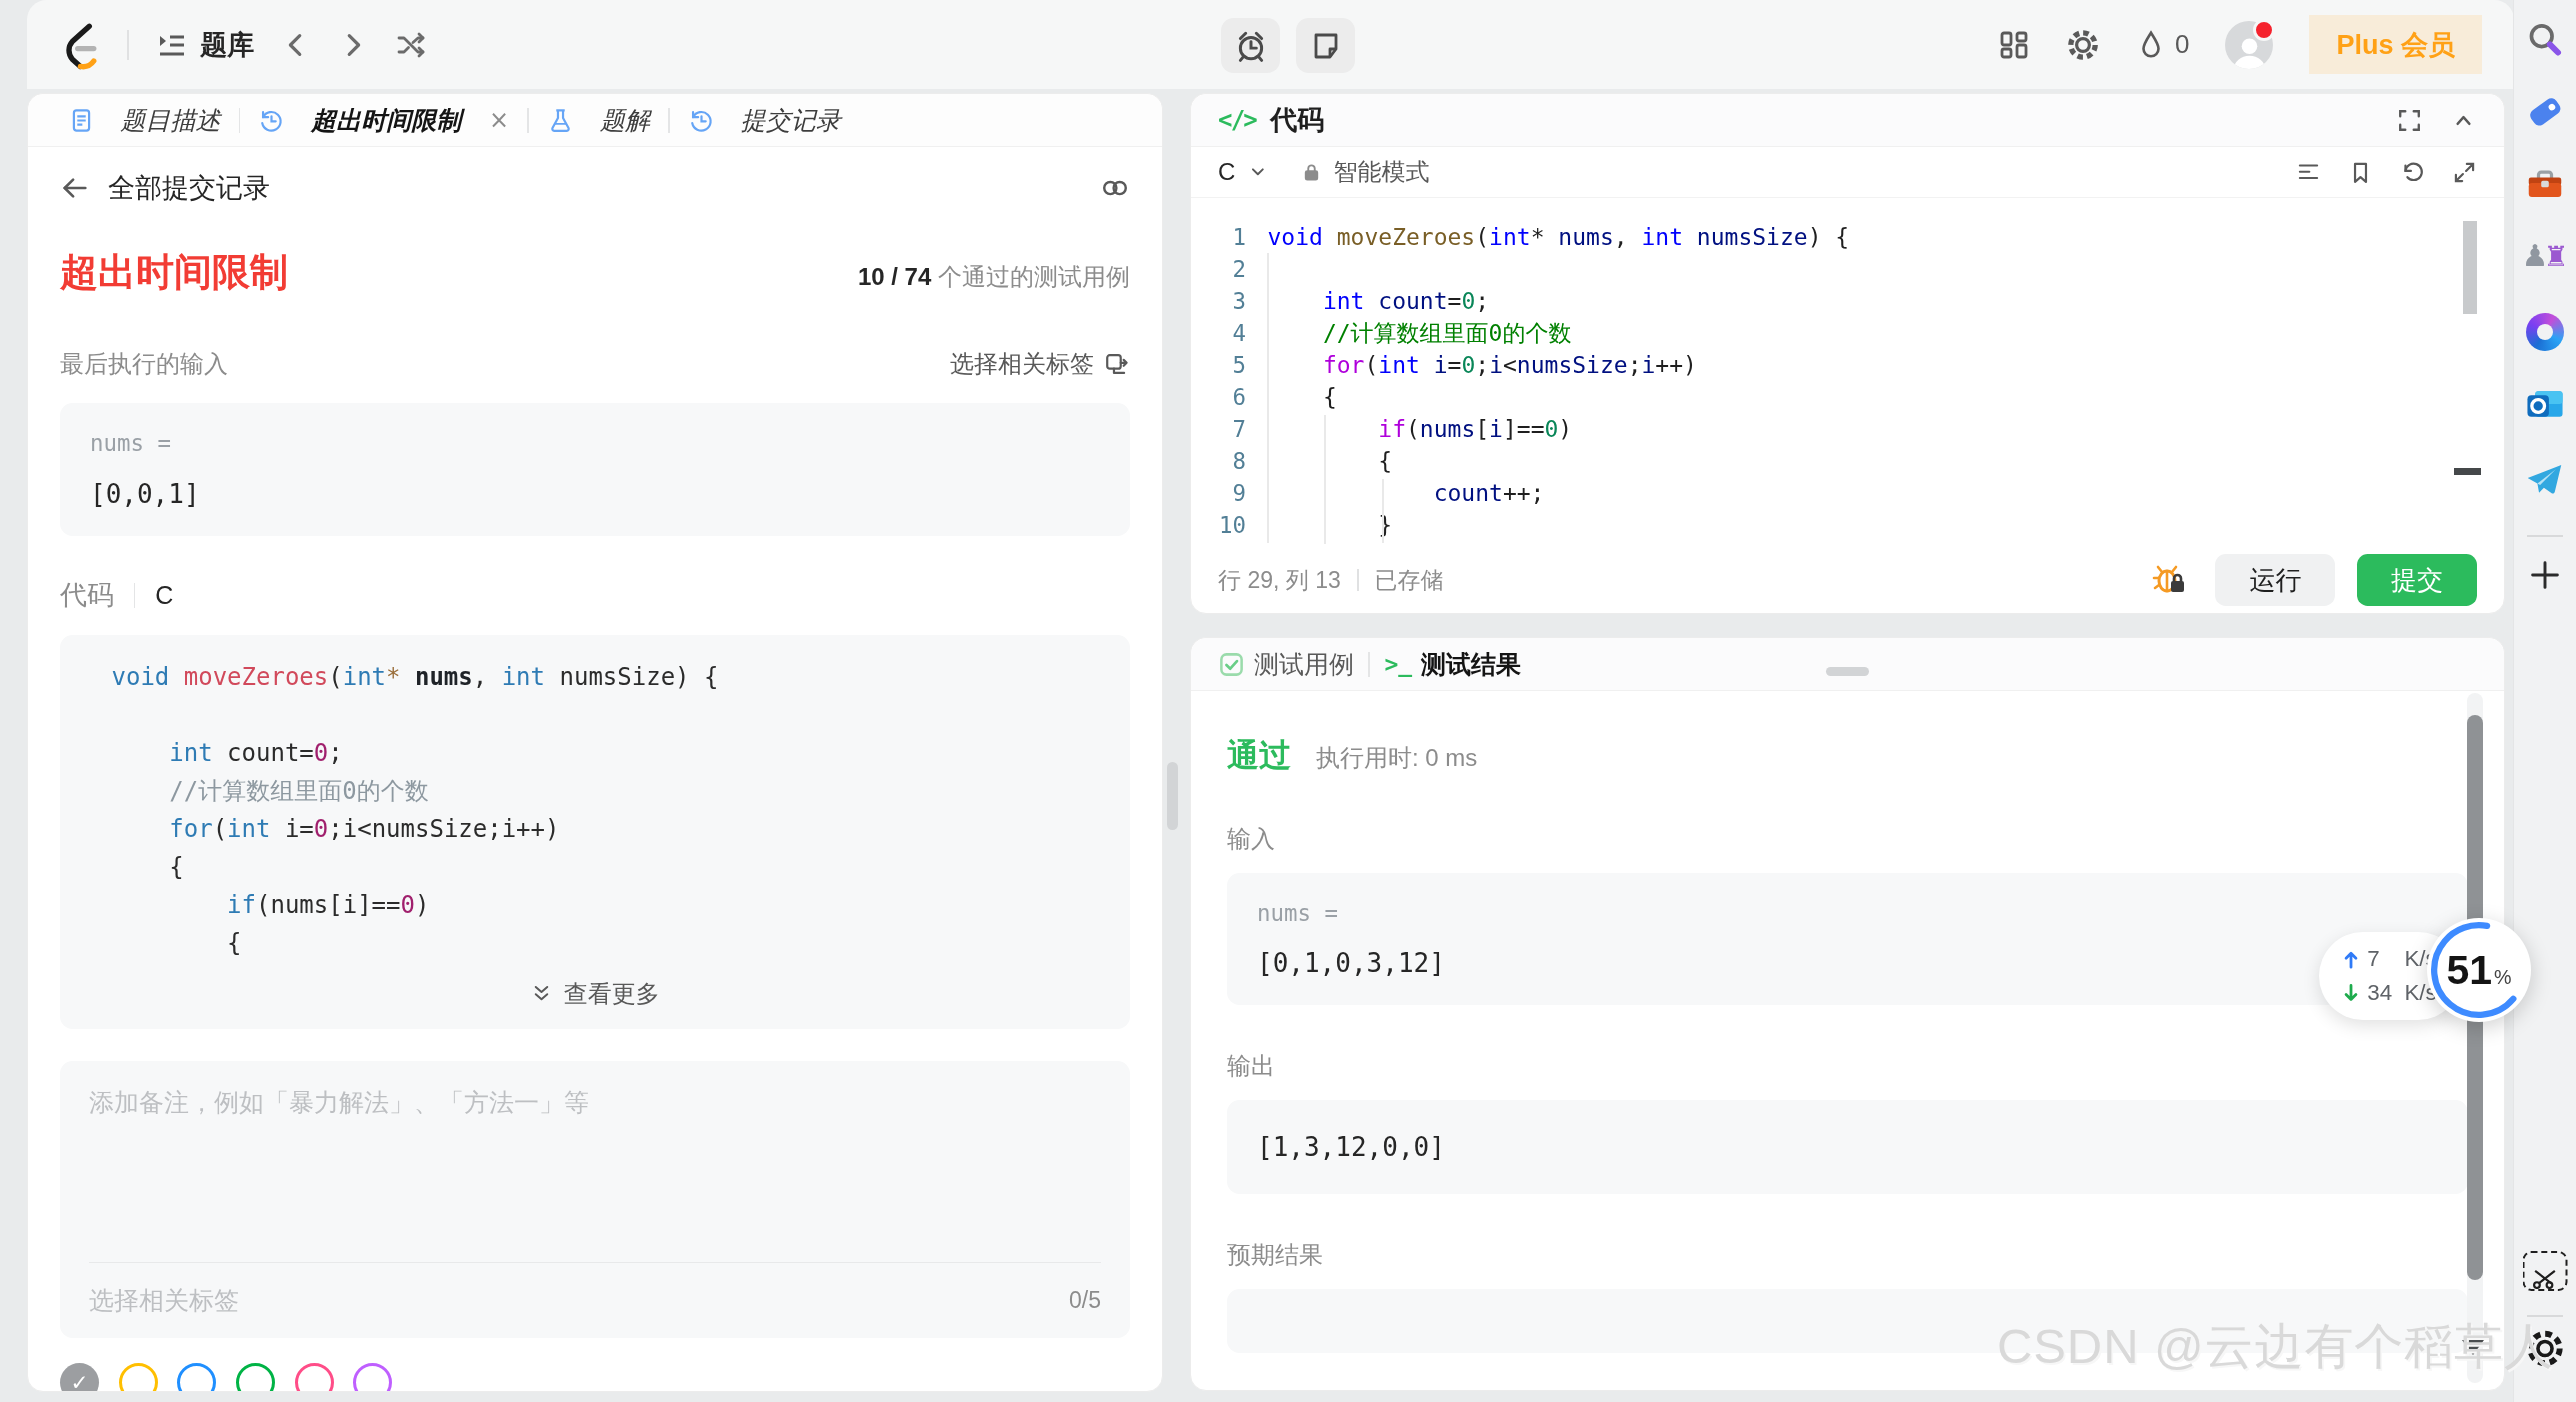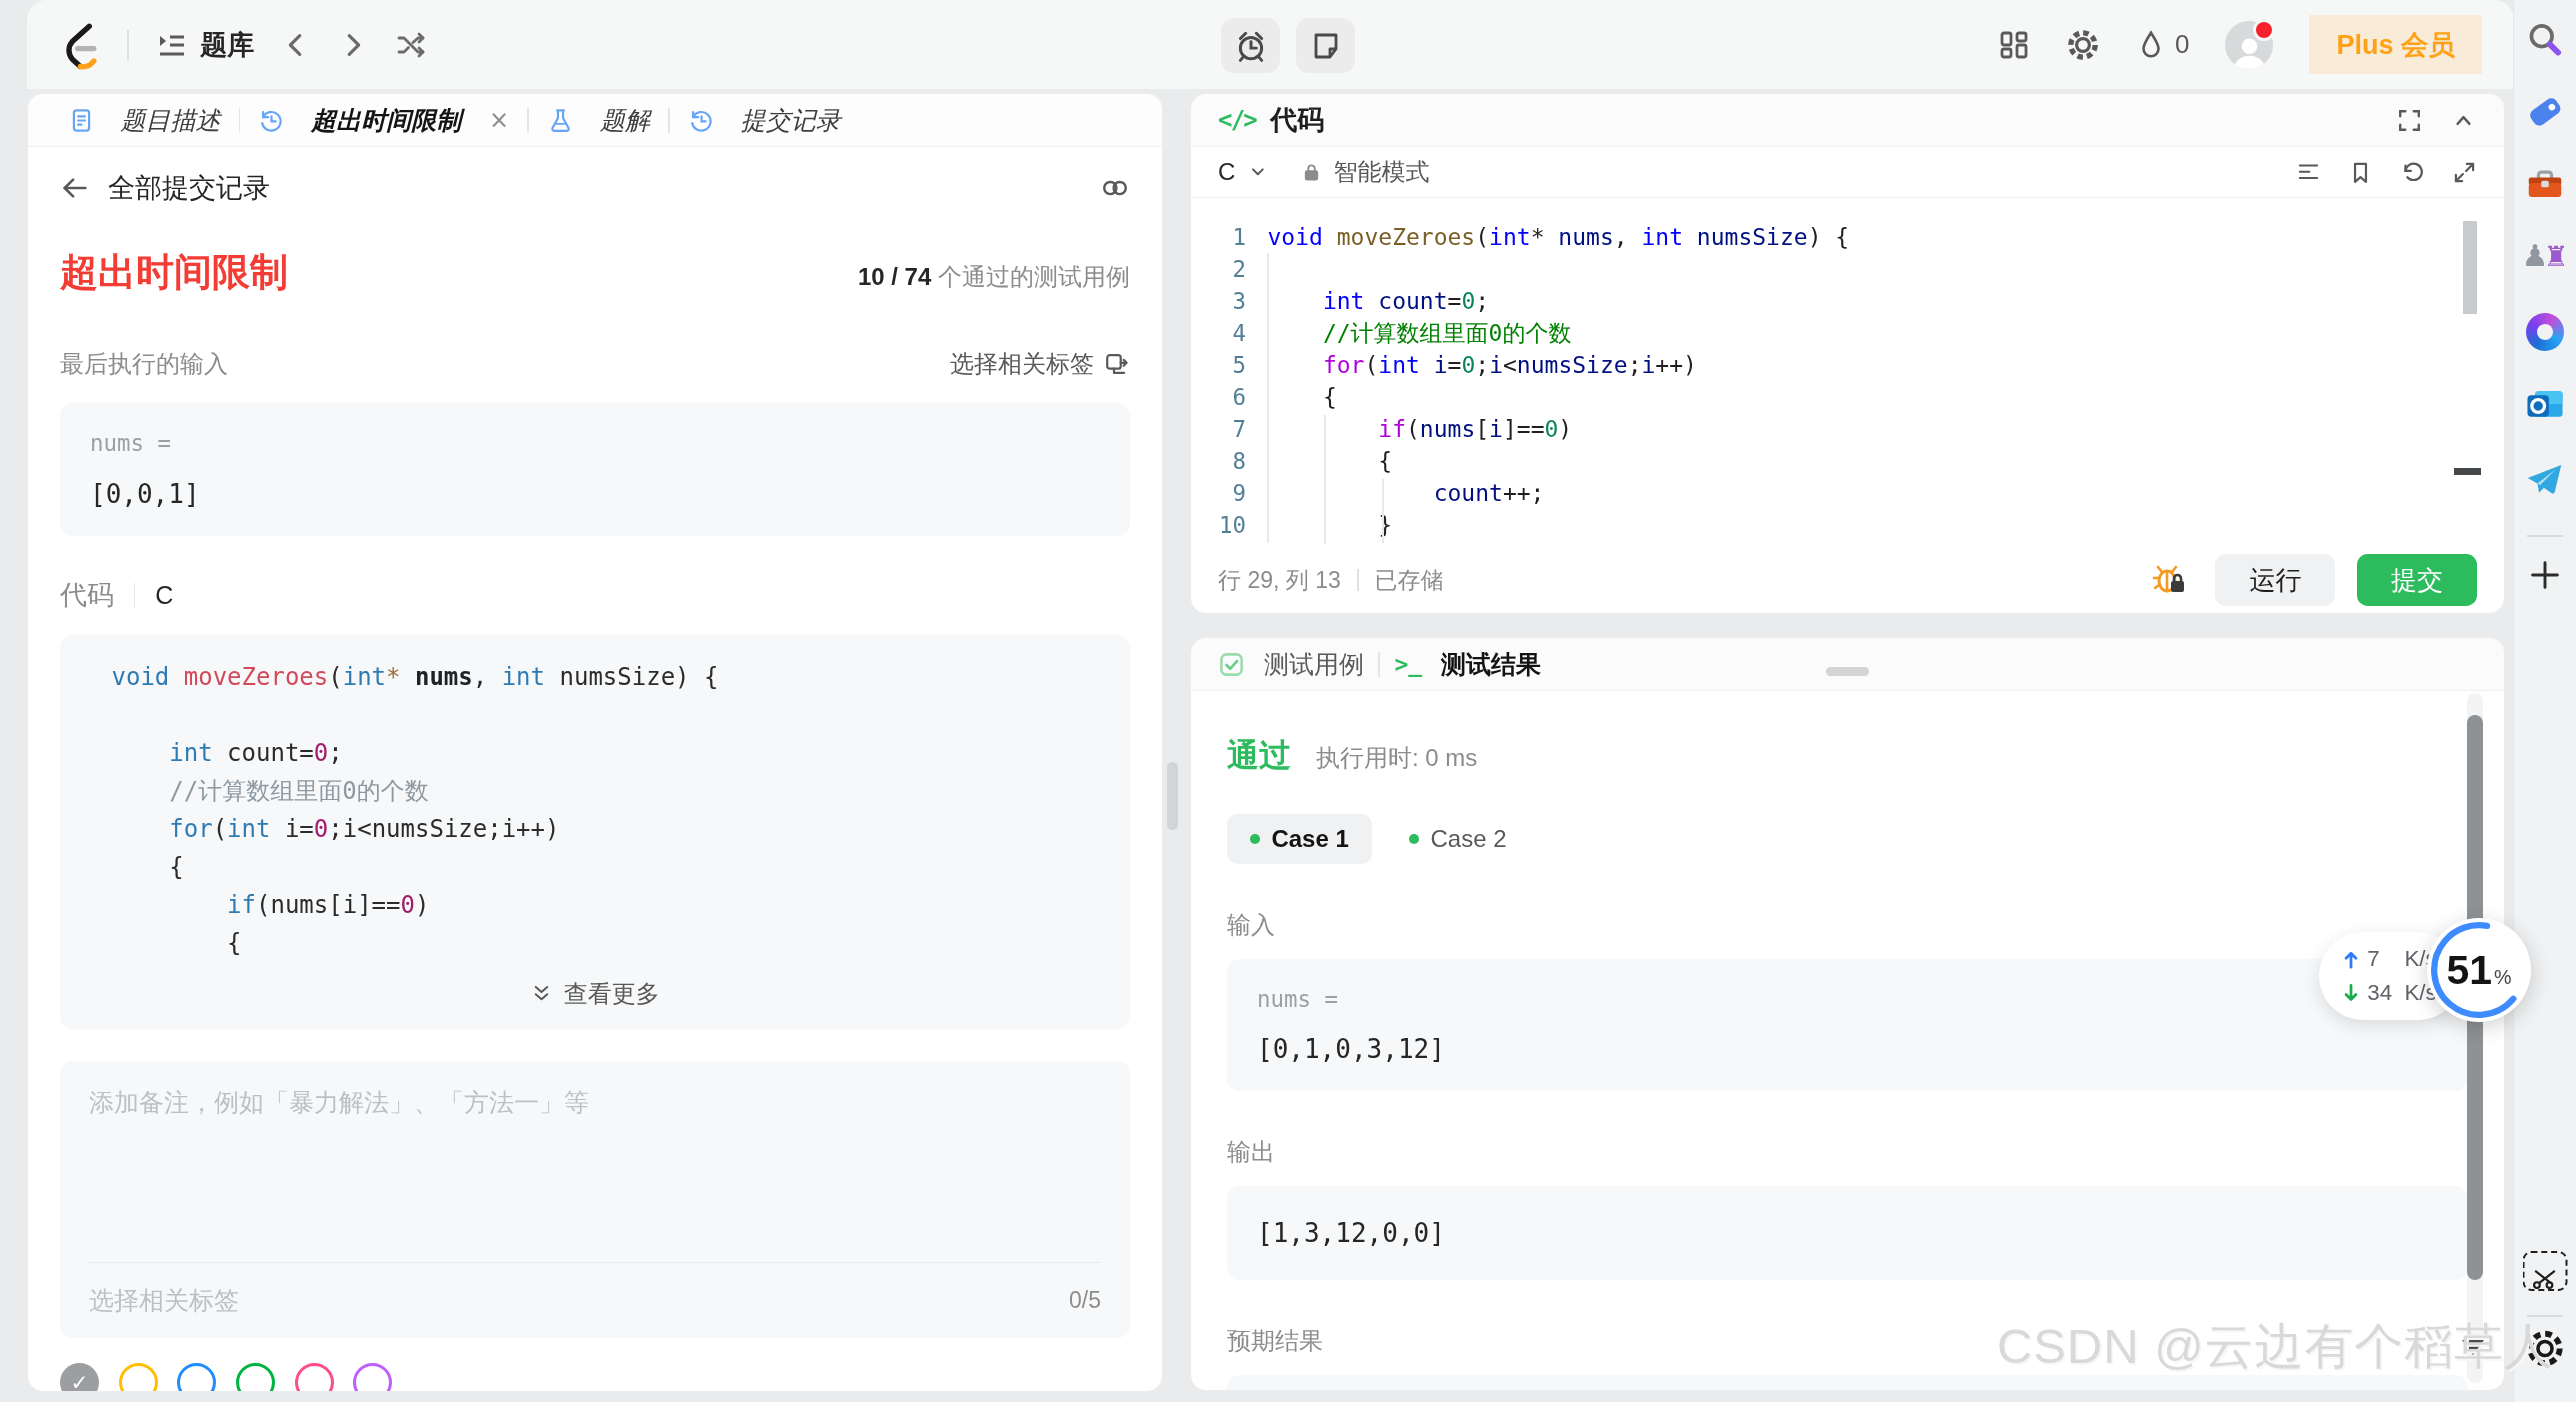--- a/index.html
+++ b/index.html
@@ -102,21 +102,21 @@
   .ed-scrollmark{position:absolute;right:23px;top:270px;width:27px;height:7.2px;background:#45484a;}
   .ed-status{position:absolute;left:0;right:0;bottom:0;height:66px;display:flex;align-items:center;padding:0 27px;font-size:23px;color:#8c8c8c;gap:16px;}
   .ed-status .sep{width:1.8px;height:21.5px;background:#e0e1e2;}
   .ed-actions{margin-left:auto;display:flex;align-items:center;gap:27px;text-align:right;}
   .btn{height:52px;border-radius:10.7px;display:flex;align-items:center;justify-content:center;font-size:26px;padding:0 34px;cursor:pointer;}
   .btn-run{background:#f0f1f2;color:#1f1f1f;}
   .btn-submit{background:#2cbb5d;color:#fff;font-weight:500;margin-left:-5.4px;}
 
   
   .ts-head{height:52px;border-bottom:1.8px solid #f0f0f0;display:flex;align-items:center;padding:0 27px;background:#fbfbfc;border-radius:16px 16px 0 0;font-size:25px;gap:14.3px;}
-  .ts-tab{display:flex;align-items:center;gap:19px;color:#595959;cursor:pointer;}
+  .ts-tab{display:flex;align-items:center;gap:9px;color:#595959;cursor:pointer;}
   .ts-tab.active{color:#141414;font-weight:700;}
   .ts-term{color:#2cbb5d;font-weight:700;font-size:23px;font-family:"DejaVu Sans Mono",monospace;}
   .ts-body{padding:43px 36px 0;position:relative;}
   .verdict-row{display:flex;align-items:baseline;gap:25px;}
   .verdict{font-size:32px;font-weight:700;color:#2cbb5d;}
   .runtime{font-size:24px;color:#8c8c8c;}
   .case-row{display:flex;gap:14.3px;margin-top:36px;}
   .case{display:flex;align-items:center;gap:11.6px;height:50px;padding:0 23px;border-radius:10.7px;font-size:24px;color:#595959;cursor:pointer;}
   .case.active{background:#f0f1f2;color:#141414;font-weight:600;}
   .dot{width:9.8px;height:9.8px;border-radius:50%;background:#2cbb5d;}
@@ -533,30 +533,20 @@
 
     <div class="ts-body">
       <div class="verdict-row">
         <span class="verdict">通过</span>
         <span class="runtime">
           <span>执行用时:</span>
           <span>0 ms</span>
         </span>
       </div>
 
-      <div class="case-row">
-        <div class="case active">
-          <span class="dot"></span>
-          <span>Case 1</span>
-        </div>
-        <div class="case">
-          <span class="dot"></span>
-          <span>Case 2</span>
-        </div>
-      </div>
 
       <div class="ts-label">输入</div>
       <div class="gray-card ts-card">
         <div class="in-name mono">nums =</div>
         <div class="in-val mono">[0,1,0,3,12]</div>
       </div>
 
       <div class="ts-label">输出</div>
       <div class="gray-card ts-card single">
         <div class="in-val mono" style="margin-top:0">[1,3,12,0,0]</div>

